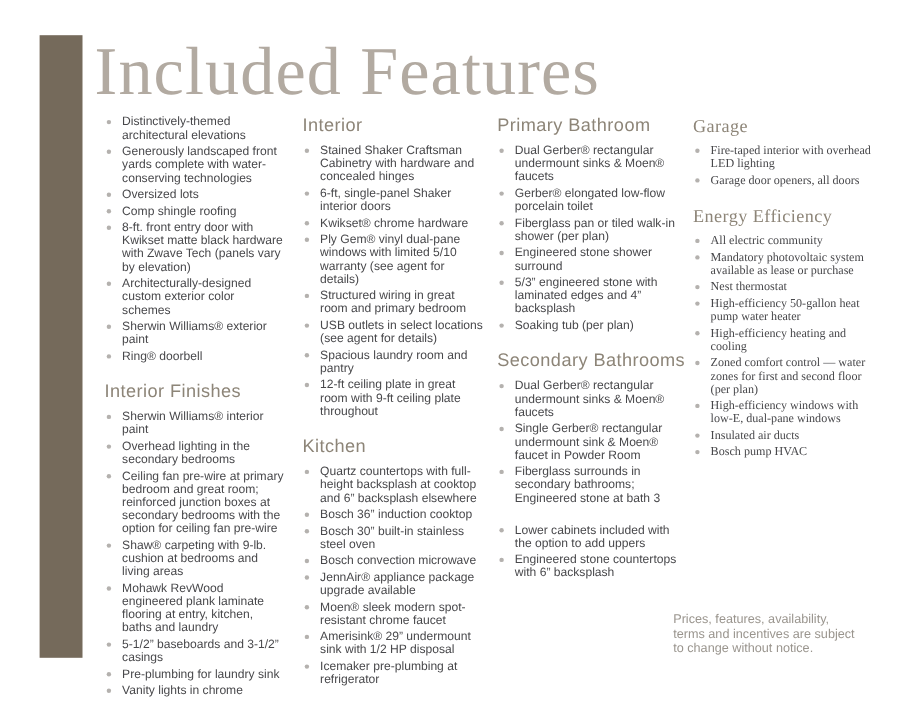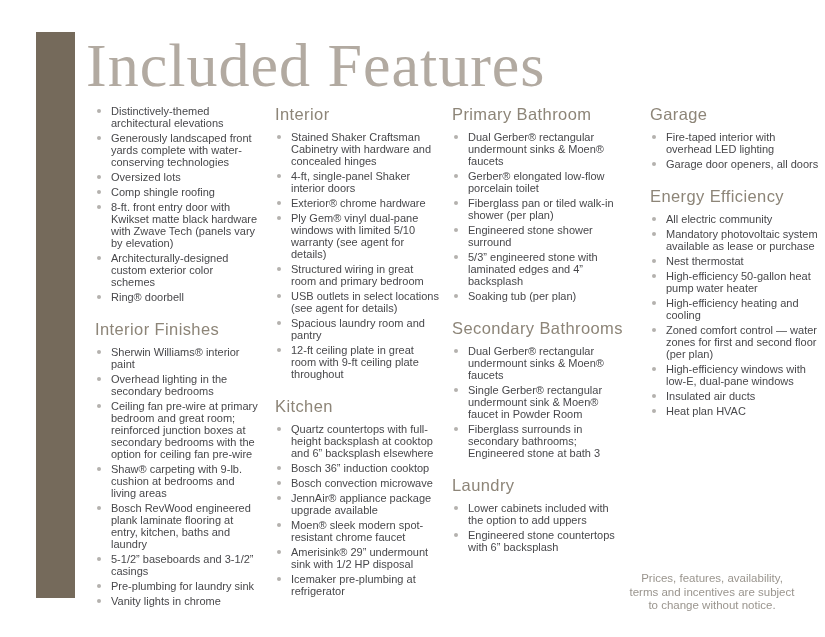--- a/index.html
+++ b/index.html
@@ -26,21 +26,21 @@
     font-size: 62px;
     letter-spacing: 1px;
     color: var(--title);
     white-space: nowrap;
   }
   .columns { position: absolute; top: 105px; left: 0; width: 825px; }
   .col { position: absolute; top: 0; }
   .col:nth-child(1) { left: 95px;  width: 164px; }
   .col:nth-child(2) { left: 275px; width: 166px; }
   .col:nth-child(3) { left: 452px; width: 172px; }
-  .col:nth-child(4) { left: 650px; width: 172px; }
+  .col:nth-child(4) { left: 630px; width: 172px; font-family: Liberation Serif, serif; }
   section { margin: 0 0 17px 0; }
   h2 {
     margin: 0 0 7px 0;
     font-weight: 400;
     font-size: 16.5px;
     line-height: 19px;
     letter-spacing: 0.4px;
     color: var(--heading);
   }
   ul { margin: 0; padding: 0; list-style: none; }
@@ -55,23 +55,23 @@
   .bullet {
     flex: none;
     width: 4px; height: 4px;
     border-radius: 50%;
     background: var(--bullet);
     margin: 4px 10px 0 2px;
   }
   .txt { display: block; }
   .disclaimer {
     position: absolute;
-    left: 612px; top: 572px;
+    left: 612px; top: 557px;
     width: 200px;
-    text-align: center;
+    text-align: left;
     font-size: 11.5px;
     line-height: 13.5px;
     color: var(--disclaimer);
   }
 </style>
 </head>
 <body>
 
 <div class="accent-bar"></div>
 
@@ -100,20 +100,24 @@
           <li>
             <span class="bullet"></span>
             <span class="txt">8-ft. front entry door with Kwikset matte black hardware with Zwave Tech (panels vary by elevation)</span>
           </li>
           <li>
             <span class="bullet"></span>
             <span class="txt">Architecturally-designed custom exterior color schemes</span>
           </li>
           <li>
             <span class="bullet"></span>
+            <span class="txt">Sherwin Williams® exterior paint</span>
+          </li>
+          <li>
+            <span class="bullet"></span>
             <span class="txt">Ring® doorbell</span>
           </li>
         </ul>
       </section>
       <section>
         <h2>Interior Finishes</h2>
         <ul>
           <li>
             <span class="bullet"></span>
             <span class="txt">Sherwin Williams® interior paint</span>
@@ -125,21 +129,21 @@
           <li>
             <span class="bullet"></span>
             <span class="txt">Ceiling fan pre-wire at primary bedroom and great room; reinforced junction boxes at secondary bedrooms with the option for ceiling fan pre-wire</span>
           </li>
           <li>
             <span class="bullet"></span>
             <span class="txt">Shaw® carpeting with 9-lb. cushion at bedrooms and living areas</span>
           </li>
           <li>
             <span class="bullet"></span>
-            <span class="txt">Bosch RevWood engineered plank laminate flooring at entry, kitchen, baths and laundry</span>
+            <span class="txt">Mohawk RevWood engineered plank laminate flooring at entry, kitchen, baths and laundry</span>
           </li>
           <li>
             <span class="bullet"></span>
             <span class="txt">5-1/2” baseboards and 3-1/2” casings</span>
           </li>
           <li>
             <span class="bullet"></span>
             <span class="txt">Pre-plumbing for laundry sink</span>
           </li>
           <li>
@@ -152,25 +156,25 @@
   <div class="col">
       <section>
         <h2>Interior</h2>
         <ul>
           <li>
             <span class="bullet"></span>
             <span class="txt">Stained Shaker Craftsman Cabinetry with hardware and concealed hinges</span>
           </li>
           <li>
             <span class="bullet"></span>
-            <span class="txt">4-ft, single-panel Shaker interior doors</span>
-          </li>
-          <li>
-            <span class="bullet"></span>
-            <span class="txt">Exterior® chrome hardware</span>
+            <span class="txt">6-ft, single-panel Shaker interior doors</span>
+          </li>
+          <li>
+            <span class="bullet"></span>
+            <span class="txt">Kwikset® chrome hardware</span>
           </li>
           <li>
             <span class="bullet"></span>
             <span class="txt">Ply Gem® vinyl dual-pane windows with limited 5/10 warranty (see agent for details)</span>
           </li>
           <li>
             <span class="bullet"></span>
             <span class="txt">Structured wiring in great room and primary bedroom</span>
           </li>
           <li>
@@ -190,20 +194,24 @@
       <section>
         <h2>Kitchen</h2>
         <ul>
           <li>
             <span class="bullet"></span>
             <span class="txt">Quartz countertops with full-height backsplash at cooktop and 6” backsplash elsewhere</span>
           </li>
           <li>
             <span class="bullet"></span>
             <span class="txt">Bosch 36” induction cooktop</span>
+          </li>
+          <li>
+            <span class="bullet"></span>
+            <span class="txt">Bosch 30” built-in stainless steel oven</span>
           </li>
           <li>
             <span class="bullet"></span>
             <span class="txt">Bosch convection microwave</span>
           </li>
           <li>
             <span class="bullet"></span>
             <span class="txt">JennAir® appliance package upgrade available</span>
           </li>
           <li>
@@ -262,21 +270,20 @@
             <span class="bullet"></span>
             <span class="txt">Single Gerber® rectangular undermount sink &amp; Moen® faucet in Powder Room</span>
           </li>
           <li>
             <span class="bullet"></span>
             <span class="txt">Fiberglass surrounds in secondary bathrooms; Engineered stone at bath 3</span>
           </li>
         </ul>
       </section>
       <section>
-        <h2>Laundry</h2>
         <ul>
           <li>
             <span class="bullet"></span>
             <span class="txt">Lower cabinets included with the option to add uppers</span>
           </li>
           <li>
             <span class="bullet"></span>
             <span class="txt">Engineered stone countertops with 6” backsplash</span>
           </li>
         </ul>
@@ -326,21 +333,21 @@
           <li>
             <span class="bullet"></span>
             <span class="txt">High-efficiency windows with low-E, dual-pane windows</span>
           </li>
           <li>
             <span class="bullet"></span>
             <span class="txt">Insulated air ducts</span>
           </li>
           <li>
             <span class="bullet"></span>
-            <span class="txt">Heat plan HVAC</span>
+            <span class="txt">Bosch pump HVAC</span>
           </li>
         </ul>
       </section>
     </div>
 </div>
 
 <div class="disclaimer">
   <div>Prices, features, availability,</div>
   <div>terms and incentives are subject</div>
   <div>to change without notice.</div>

